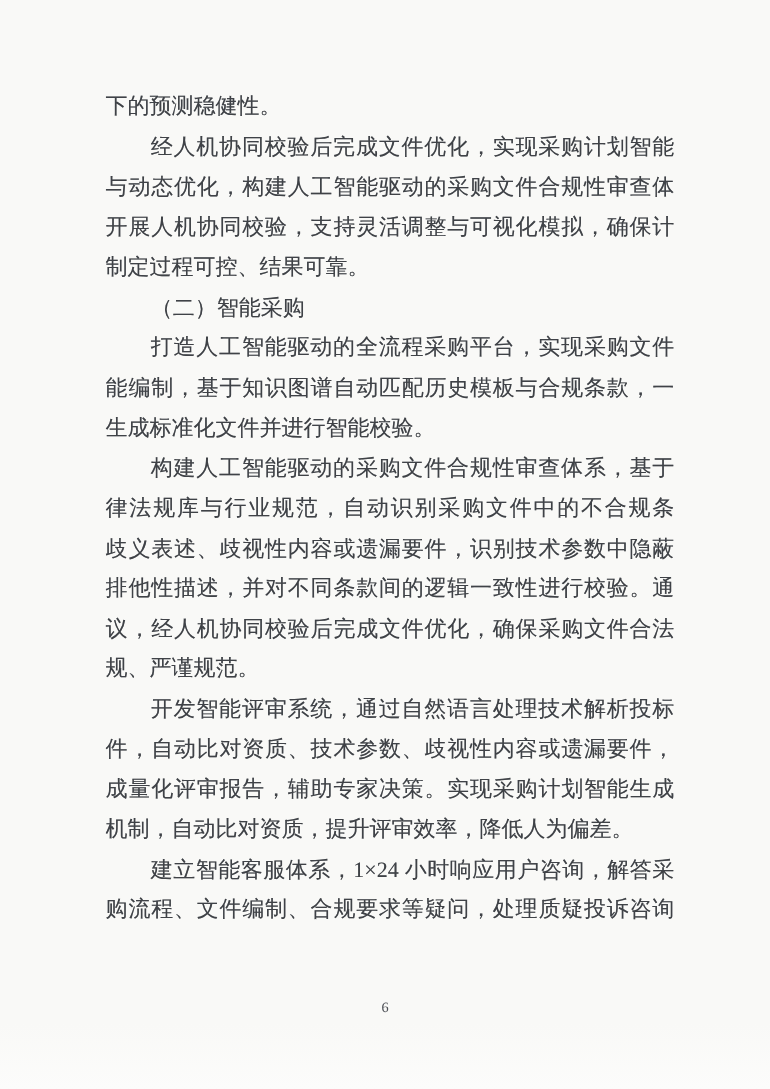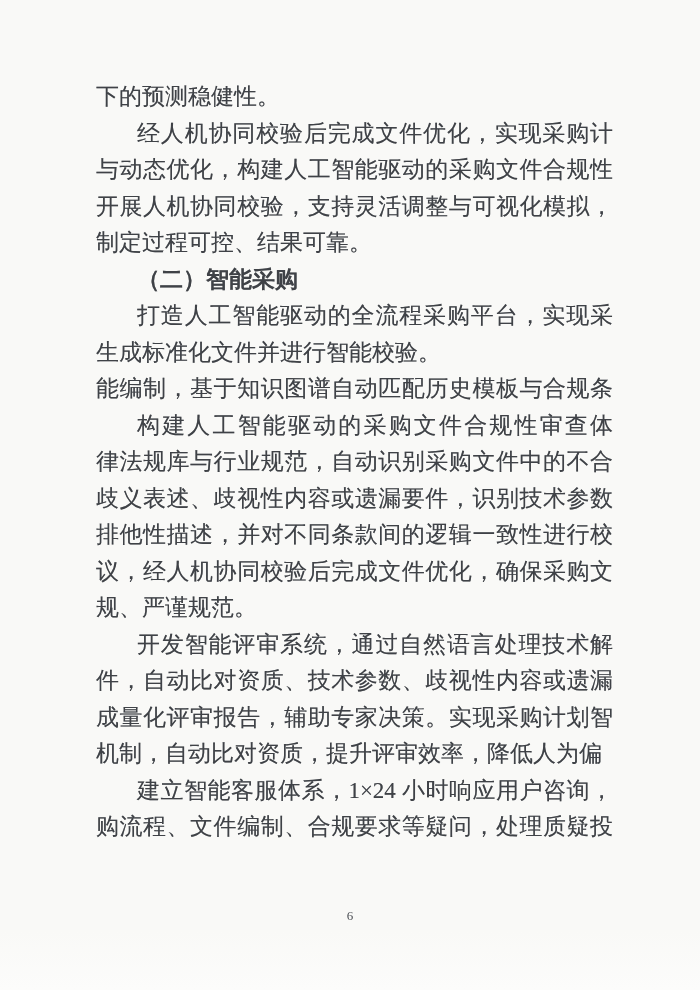--- a/index.html
+++ b/index.html
@@ -21,36 +21,36 @@
   }
   .text-block {
     position: absolute;
     left: 96px;
     top: 79px;
     width: 517px;
   }
   .ln {
     height: 36.5px;
     line-height: 36.5px;
-    font-size: 23px;
+    font-size: 20px;
     overflow: hidden;
     text-align: justify;
     text-align-last: justify;
     white-space: normal;
     text-shadow: 0 0 0.6px rgba(63, 66, 71, 0.45);
   }
   .left {
     text-align: left;
     text-align-last: left;
   }
   .ind {
     text-indent: 41px;
   }
   .hd {
-    font-weight: bold;
+    font-weight: normal;
   }
   .page-number {
     position: absolute;
     top: 906px;
     left: 0;
     width: 100%;
     height: 20px;
     line-height: 20px;
     text-align: center;
     font-size: 13px;
@@ -62,22 +62,22 @@
 
 <div class="page">
   <div class="text-block">
     <div class="ln left">下的预测稳健性。</div>
     <div class="ln ind">经人机协同校验后完成文件优化，实现采购计划智能生成</div>
     <div class="ln">与动态优化，构建人工智能驱动的采购文件合规性审查体系。</div>
     <div class="ln">开展人机协同校验，支持灵活调整与可视化模拟，确保计划</div>
     <div class="ln left">制定过程可控、结果可靠。</div>
     <div class="ln ind hd left">（二）智能采购</div>
     <div class="ln ind">打造人工智能驱动的全流程采购平台，实现采购文件智</div>
+    <div class="ln">能编制，基于知识图谱自动匹配历史模板与合规条款，一键</div>
     <div class="ln left">生成标准化文件并进行智能校验。</div>
-    <div class="ln">能编制，基于知识图谱自动匹配历史模板与合规条款，一键</div>
     <div class="ln ind">构建人工智能驱动的采购文件合规性审查体系，基于法</div>
     <div class="ln">律法规库与行业规范，自动识别采购文件中的不合规条款、</div>
     <div class="ln">歧义表述、歧视性内容或遗漏要件，识别技术参数中隐蔽的</div>
     <div class="ln">排他性描述，并对不同条款间的逻辑一致性进行校验。通过</div>
     <div class="ln">议，经人机协同校验后完成文件优化，确保采购文件合法合</div>
     <div class="ln left">规、严谨规范。</div>
     <div class="ln ind">开发智能评审系统，通过自然语言处理技术解析投标文</div>
     <div class="ln">件，自动比对资质、技术参数、歧视性内容或遗漏要件，生</div>
     <div class="ln">成量化评审报告，辅助专家决策。实现采购计划智能生成</div>
     <div class="ln left">机制，自动比对资质，提升评审效率，降低人为偏差。</div>

